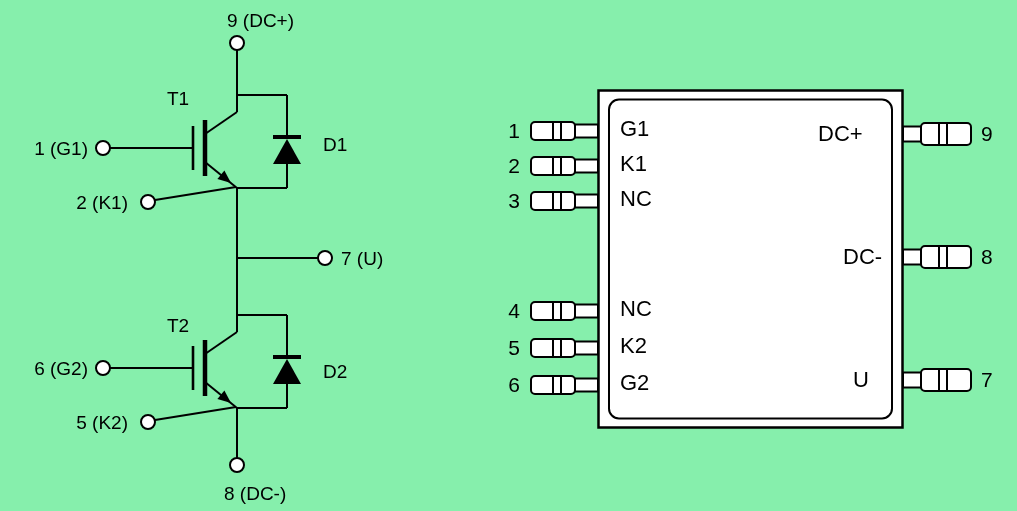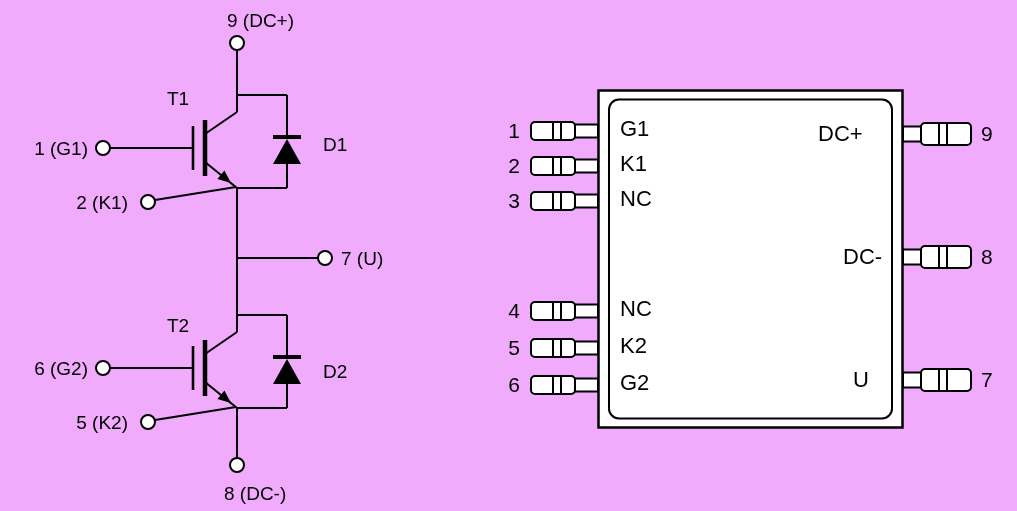--- a/index.html
+++ b/index.html
@@ -1,20 +1,20 @@
 <!DOCTYPE html>
 <html><head>
 <meta charset="utf-8">
 <style>
   html, body { margin: 0; padding: 0; background: #ffffff; }
   .stage {
     position: relative;
     width: 1017px;
     height: 511px;
-    background: #f0abfc;
+    background: #86efac;
     overflow: hidden;
   }
   text {
     font-family: "Liberation Sans", "DejaVu Sans", sans-serif;
     fill: #000000;
   }
   .lbl  { font-size: 19px; }
   .num  { font-size: 21px; }
   .pkg  { font-size: 22px; }
   .wire { stroke: #000000; stroke-width: 2; fill: none; }

